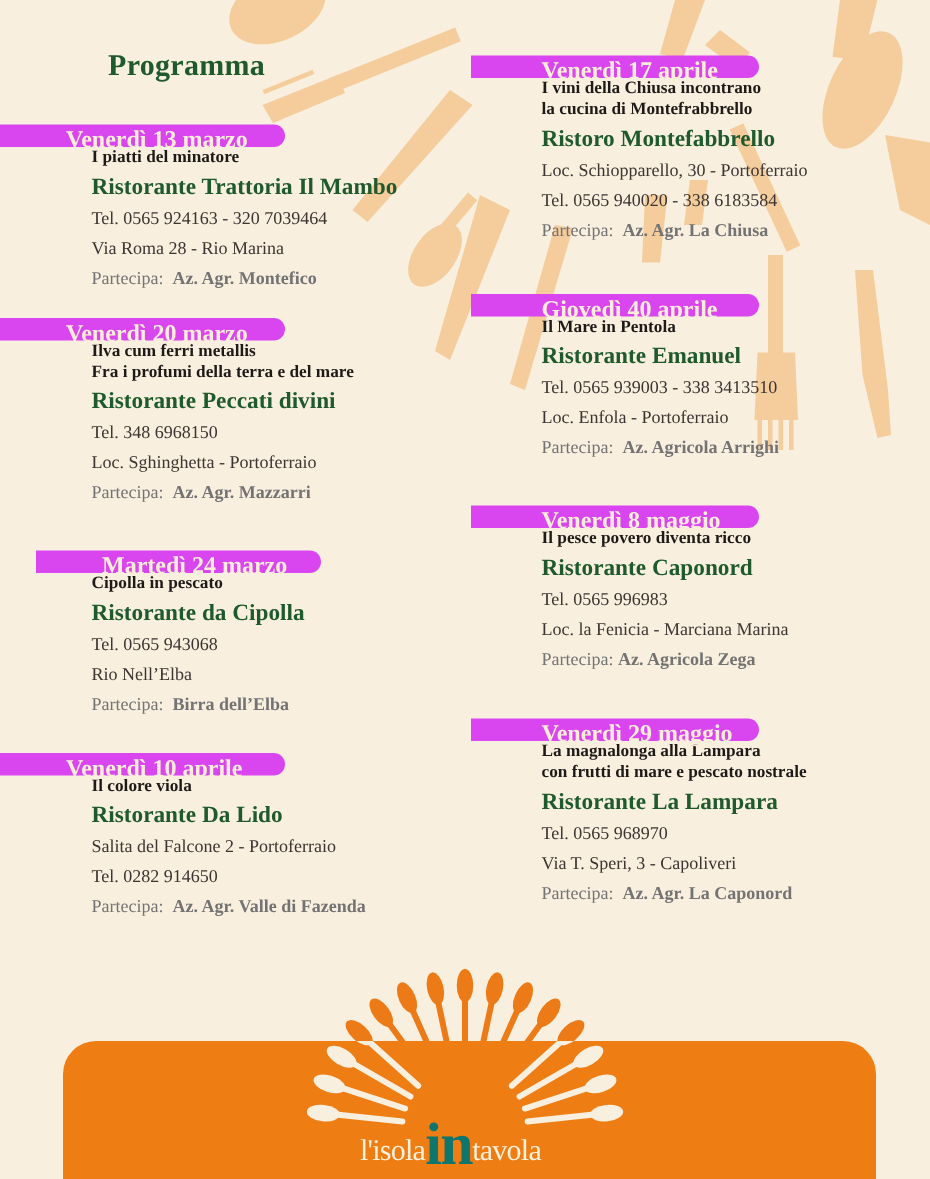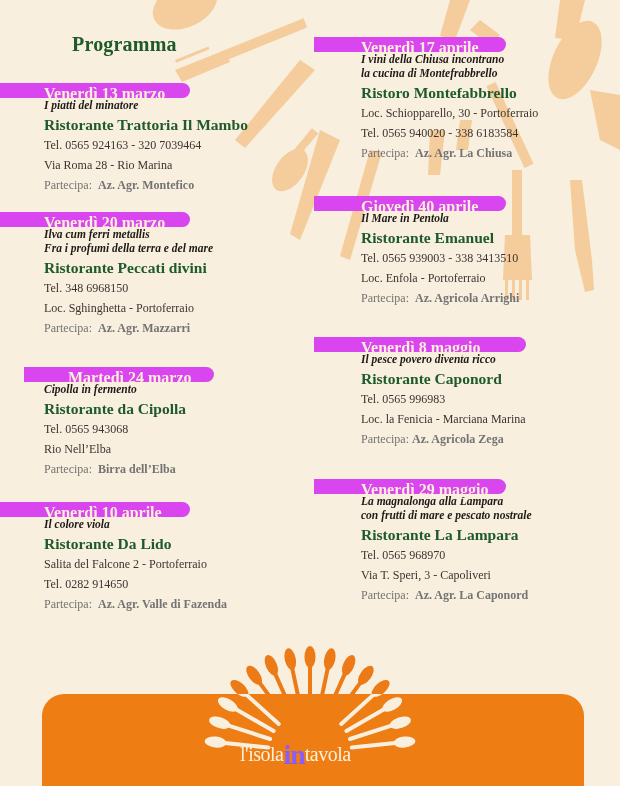--- a/index.html
+++ b/index.html
@@ -20,24 +20,24 @@
     position: relative; height: 15px;
     background: #d946ef;
     border-radius: 0 8px 8px 0;
     color: #fbeed8;
     font-family: "Liberation Serif", serif; font-weight: bold;
     font-size: 16px; line-height: 22px;
     white-space: nowrap;
   }
   .date-banner span { position: absolute; left: 44px; top: 0; }
   .event.right .date-banner span { left: 47px; }
-  .body-block { padding-left: 44px; }
+  .body-block { padding-left: 61px; }
   .event.right .body-block { padding-left: 47px; }
   .theme {
-    font-family: "Liberation Serif", serif; font-style: italic; font-weight: bold;
+    font-family: "Liberation Serif", serif; font-weight: bold;
     font-size: 11.5px; line-height: 14px; color: #1e1a17; white-space: nowrap;
   }
   .restaurant {
     font-family: "Liberation Serif", serif; font-weight: bold;
     font-size: 15.5px; line-height: 21px; color: #1f5a2c; white-space: nowrap;
     margin-top: 2px;
   }
   .line {
     font-family: "Liberation Serif", serif;
     font-size: 12px; line-height: 20px; color: #3b3430; white-space: nowrap;
@@ -50,21 +50,21 @@
   .footer {
     position: absolute; left: 42px; top: 694px; width: 542px; height: 100px;
     background: #ee7d14; border-radius: 22px 22px 0 0;
   }
   .logo-sun { position: absolute; left: 0; top: 0; width: 620px; height: 786px; pointer-events:none; }
   .logo-text {
     position: absolute; left: 240px; top: 736px;
     font-family: "Liberation Serif", serif; font-size: 20px; color: #fbf1dc;
     white-space: nowrap; letter-spacing: -0.5px;
   }
-  .logo-text .in { color: #8b5cf6; font-weight: bold; font-size: 28px; letter-spacing: -1px; position: relative; top: 3px; }
+  .logo-text .in { color: #0f766e; font-weight: bold; font-size: 40px; letter-spacing: -1px; position: relative; top: 3px; }
 </style>
 </head>
 <body>
 
 <svg class="bg-cutlery" viewBox="0 0 620 786" width="620" height="786">
   <g fill="#f5cc9b">
 
     <ellipse cx="185" cy="5" rx="34" ry="22" transform="rotate(-25 185 5)"></ellipse>
     <rect x="210" y="-10" width="110" height="10" transform="rotate(-20 210 0)"></rect>
 
@@ -127,21 +127,21 @@
     <div class="line">Loc. Sghinghetta - Portoferraio</div>
     <div class="partecipa"><span>Partecipa:</span>&nbsp; <b>Az. Agr. Mazzarri</b></div>
   </div>
 </div>
 
 <div class="event left" style="left:0; top:367px; width:190px;">
   <div class="date-banner" style="width:190px;margin-left:24px;">
       <span>Martedì 24 marzo</span>
     </div>
   <div class="body-block">
-    <div class="theme">Cipolla in fermento</div>
+    <div class="theme">Cipolla in pescato</div>
     <div class="restaurant">Ristorante da Cipolla</div>
     <div class="line">Tel. 0565 943068</div>
     <div class="line">Rio Nell’Elba</div>
     <div class="partecipa"><span>Partecipa:</span>&nbsp; <b>Birra dell’Elba</b></div>
   </div>
 </div>
 
 <div class="event left" style="left:0; top:502px; width:190px;">
   <div class="date-banner" style="width:190px;">
       <span>Venerdì 10 aprile</span>
@@ -176,21 +176,21 @@
   <div class="body-block">
     <div class="theme">Il Mare in Pentola</div>
     <div class="restaurant">Ristorante Emanuel</div>
     <div class="line">Tel. 0565 939003 - 338 3413510</div>
     <div class="line">Loc. Enfola - Portoferraio</div>
     <div class="partecipa"><span>Partecipa:</span>&nbsp; <b>Az. Agricola Arrighi</b></div>
   </div>
 </div>
 
 <div class="event right" style="left:314px; top:337px; width:192px;">
-  <div class="date-banner" style="width:192px;padding-left:20px;">
+  <div class="date-banner" style="width:192px;">
       <span>Venerdì 8 maggio</span>
     </div>
   <div class="body-block">
     <div class="theme">Il pesce povero diventa ricco</div>
     <div class="restaurant">Ristorante Caponord</div>
     <div class="line">Tel. 0565 996983</div>
     <div class="line">Loc. la Fenicia - Marciana Marina</div>
     <div class="partecipa"><span>Partecipa:</span>&nbsp;<b>Az. Agricola Zega</b></div>
   </div>
 </div>

